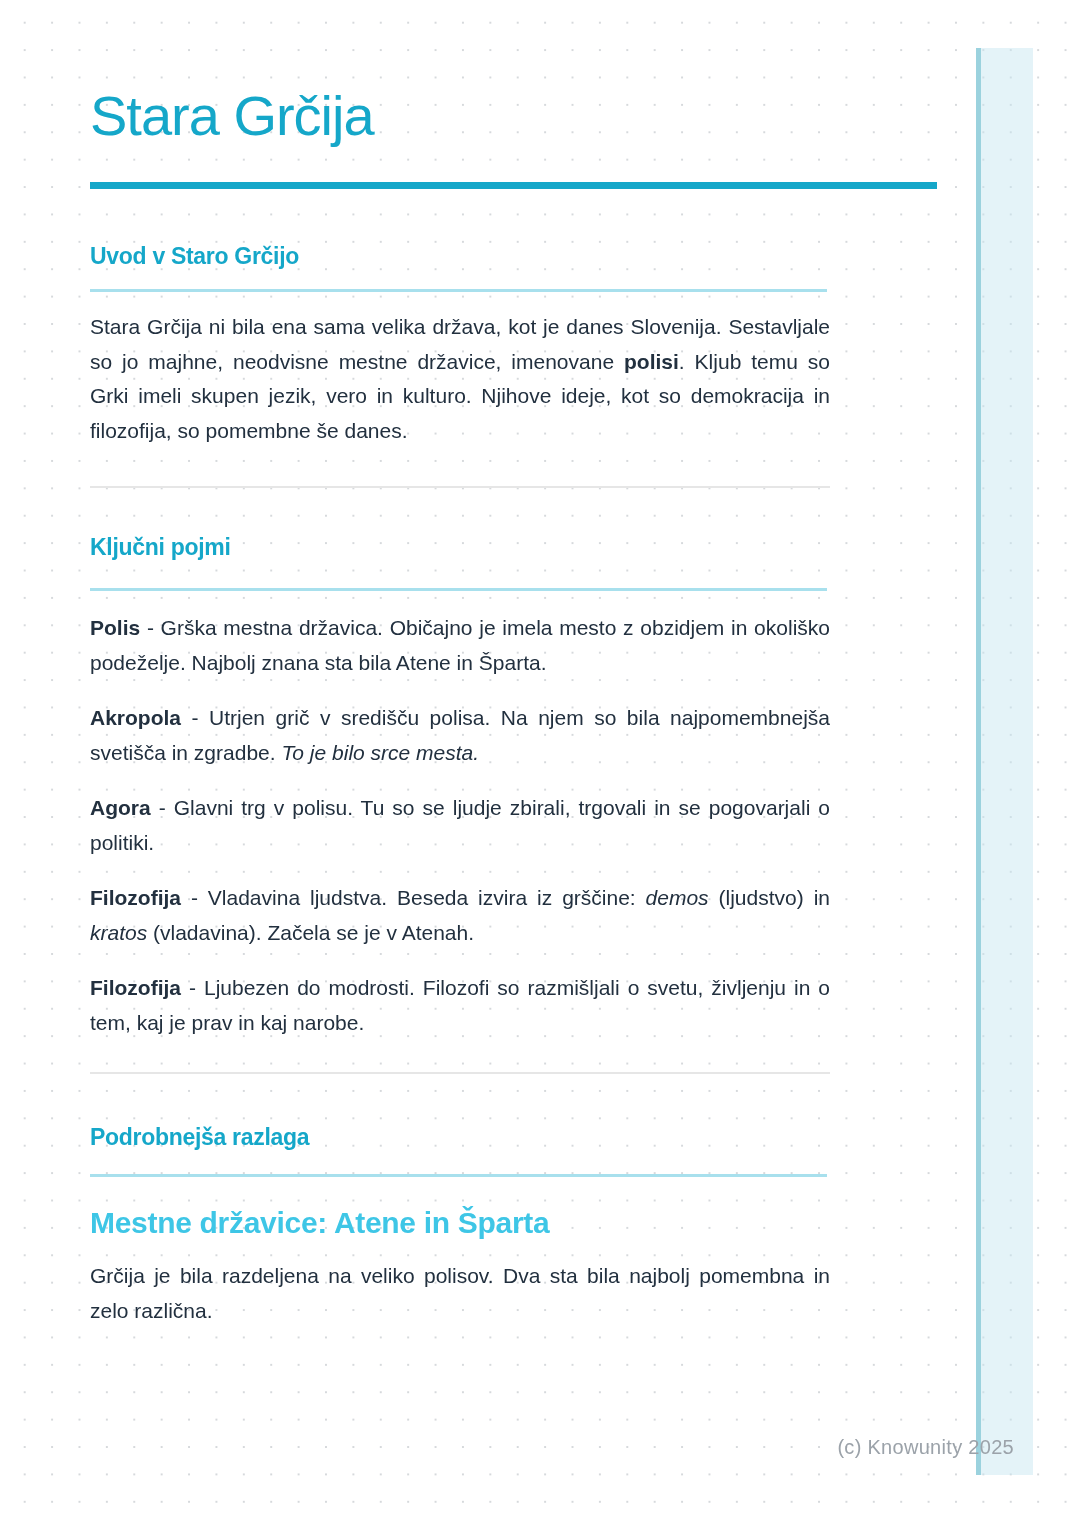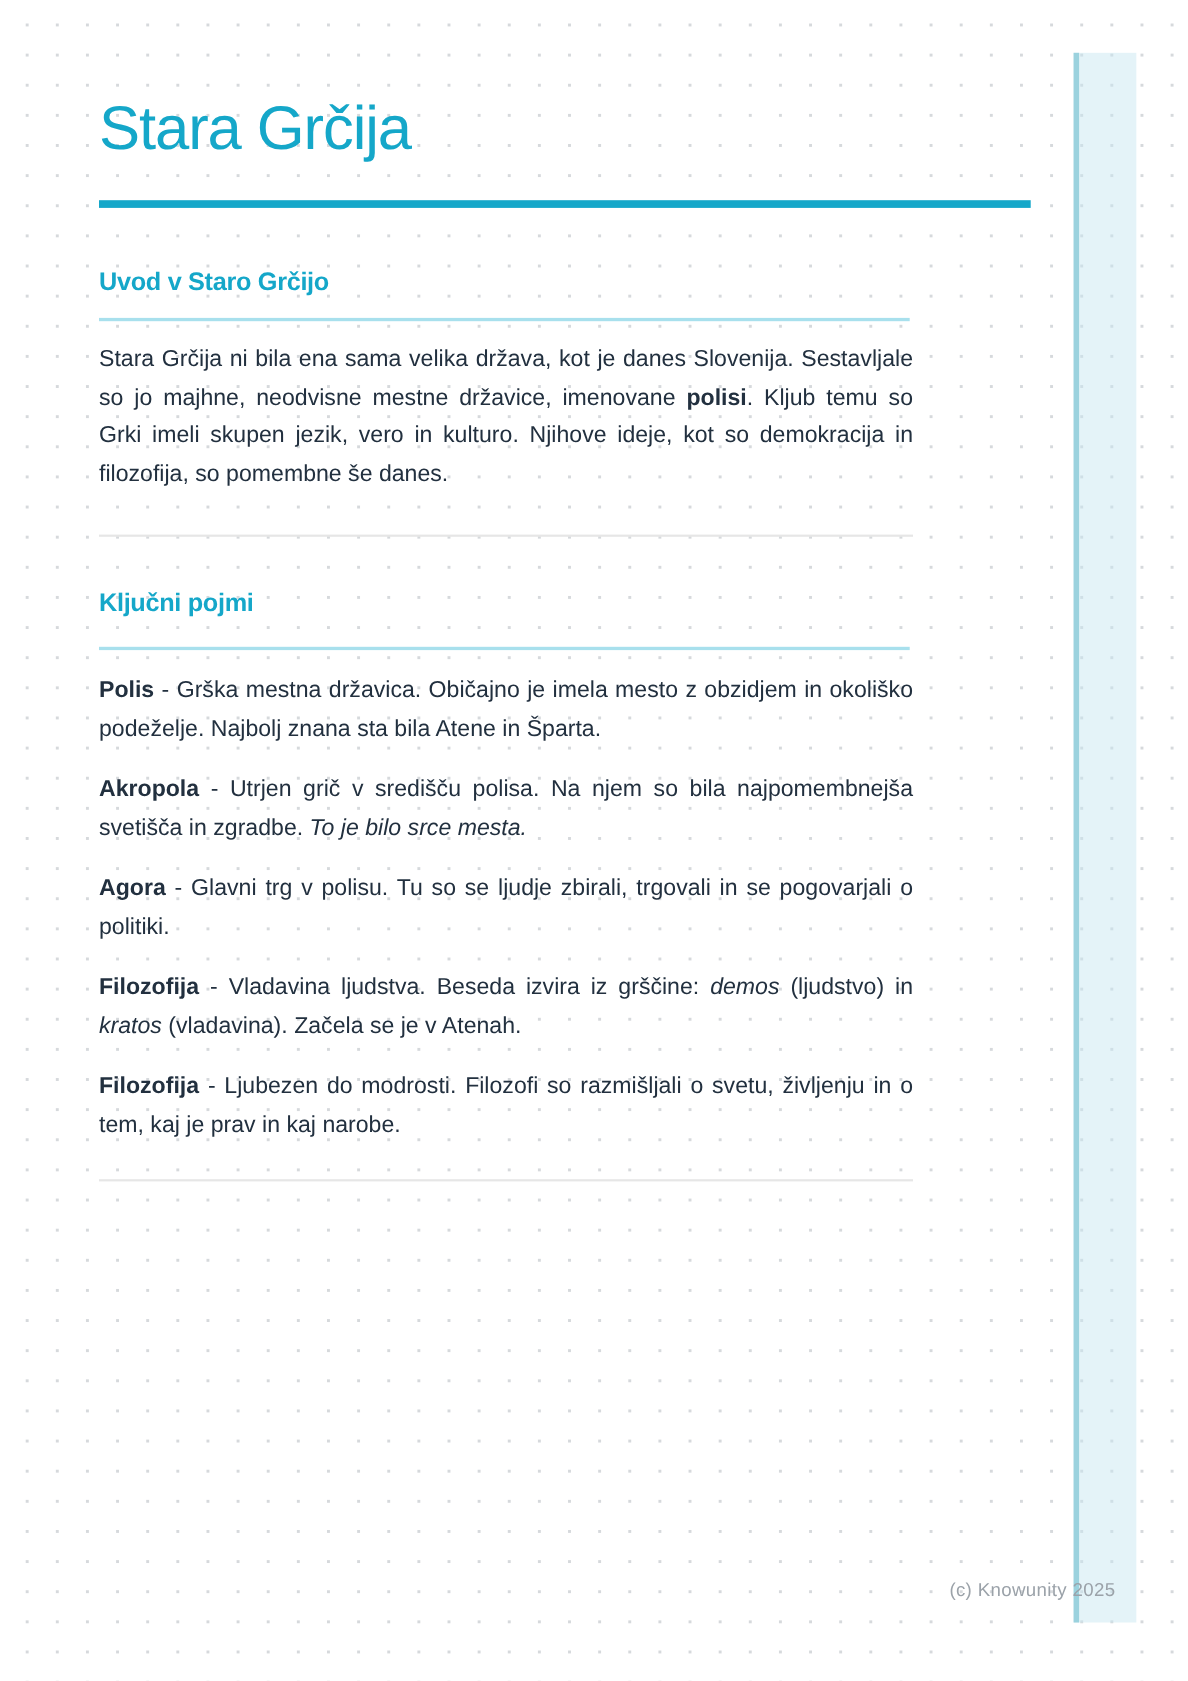--- a/index.html
+++ b/index.html
@@ -100,21 +100,21 @@
   .defs { margin-top: 20px; }
   .defs p.body { margin: 0 0 21px 0; }
 
   .term { font-weight: bold; }
   .italic { font-style: italic; }
 
   .footer-credit {
     position: absolute;
     top: 1436px;
     right: 66px;
-    font-size: 17px;
+    font-size: 20px;
     letter-spacing: 0.3px;
     color: #9ba2a9;
   }
 </style>
 </head>
 <body>
 
 <div class="page">
 
   <div class="side-stripe"></div>
@@ -147,18 +147,25 @@
         <p class="body"><span class="term">Filozofija</span><span> - </span><span>Vladavina ljudstva. Beseda izvira iz grščine: </span><span class="italic">demos</span><span> (ljudstvo) in </span><span class="italic">kratos</span><span> (vladavina). Začela se je v Atenah.</span></p>
 
         <p class="body"><span class="term">Filozofija</span><span> - </span><span>Ljubezen do modrosti. Filozofi so razmišljali o svetu, življenju in o tem, kaj je prav in kaj narobe.</span></p>
 
 
       </div>
     </div>
 
     <div class="divider after-defs"></div>
 
+    <div>
+      <h2 class="section-heading mt-detail">Podrobnejša razlaga</h2>
+      <div class="rule-light mt-detail"></div>
+
+      <h3 class="sub-heading">Mestne državice: Atene in Šparta</h3>
+      <p class="body">Grčija je bila razdeljena na veliko polisov. Dva sta bila najbolj pomembna in zelo različna.</p>
+    </div>
 
   </div>
 
   <div class="footer-credit">(c) Knowunity 2025</div>
 
 </div>
 
 </body></html>

